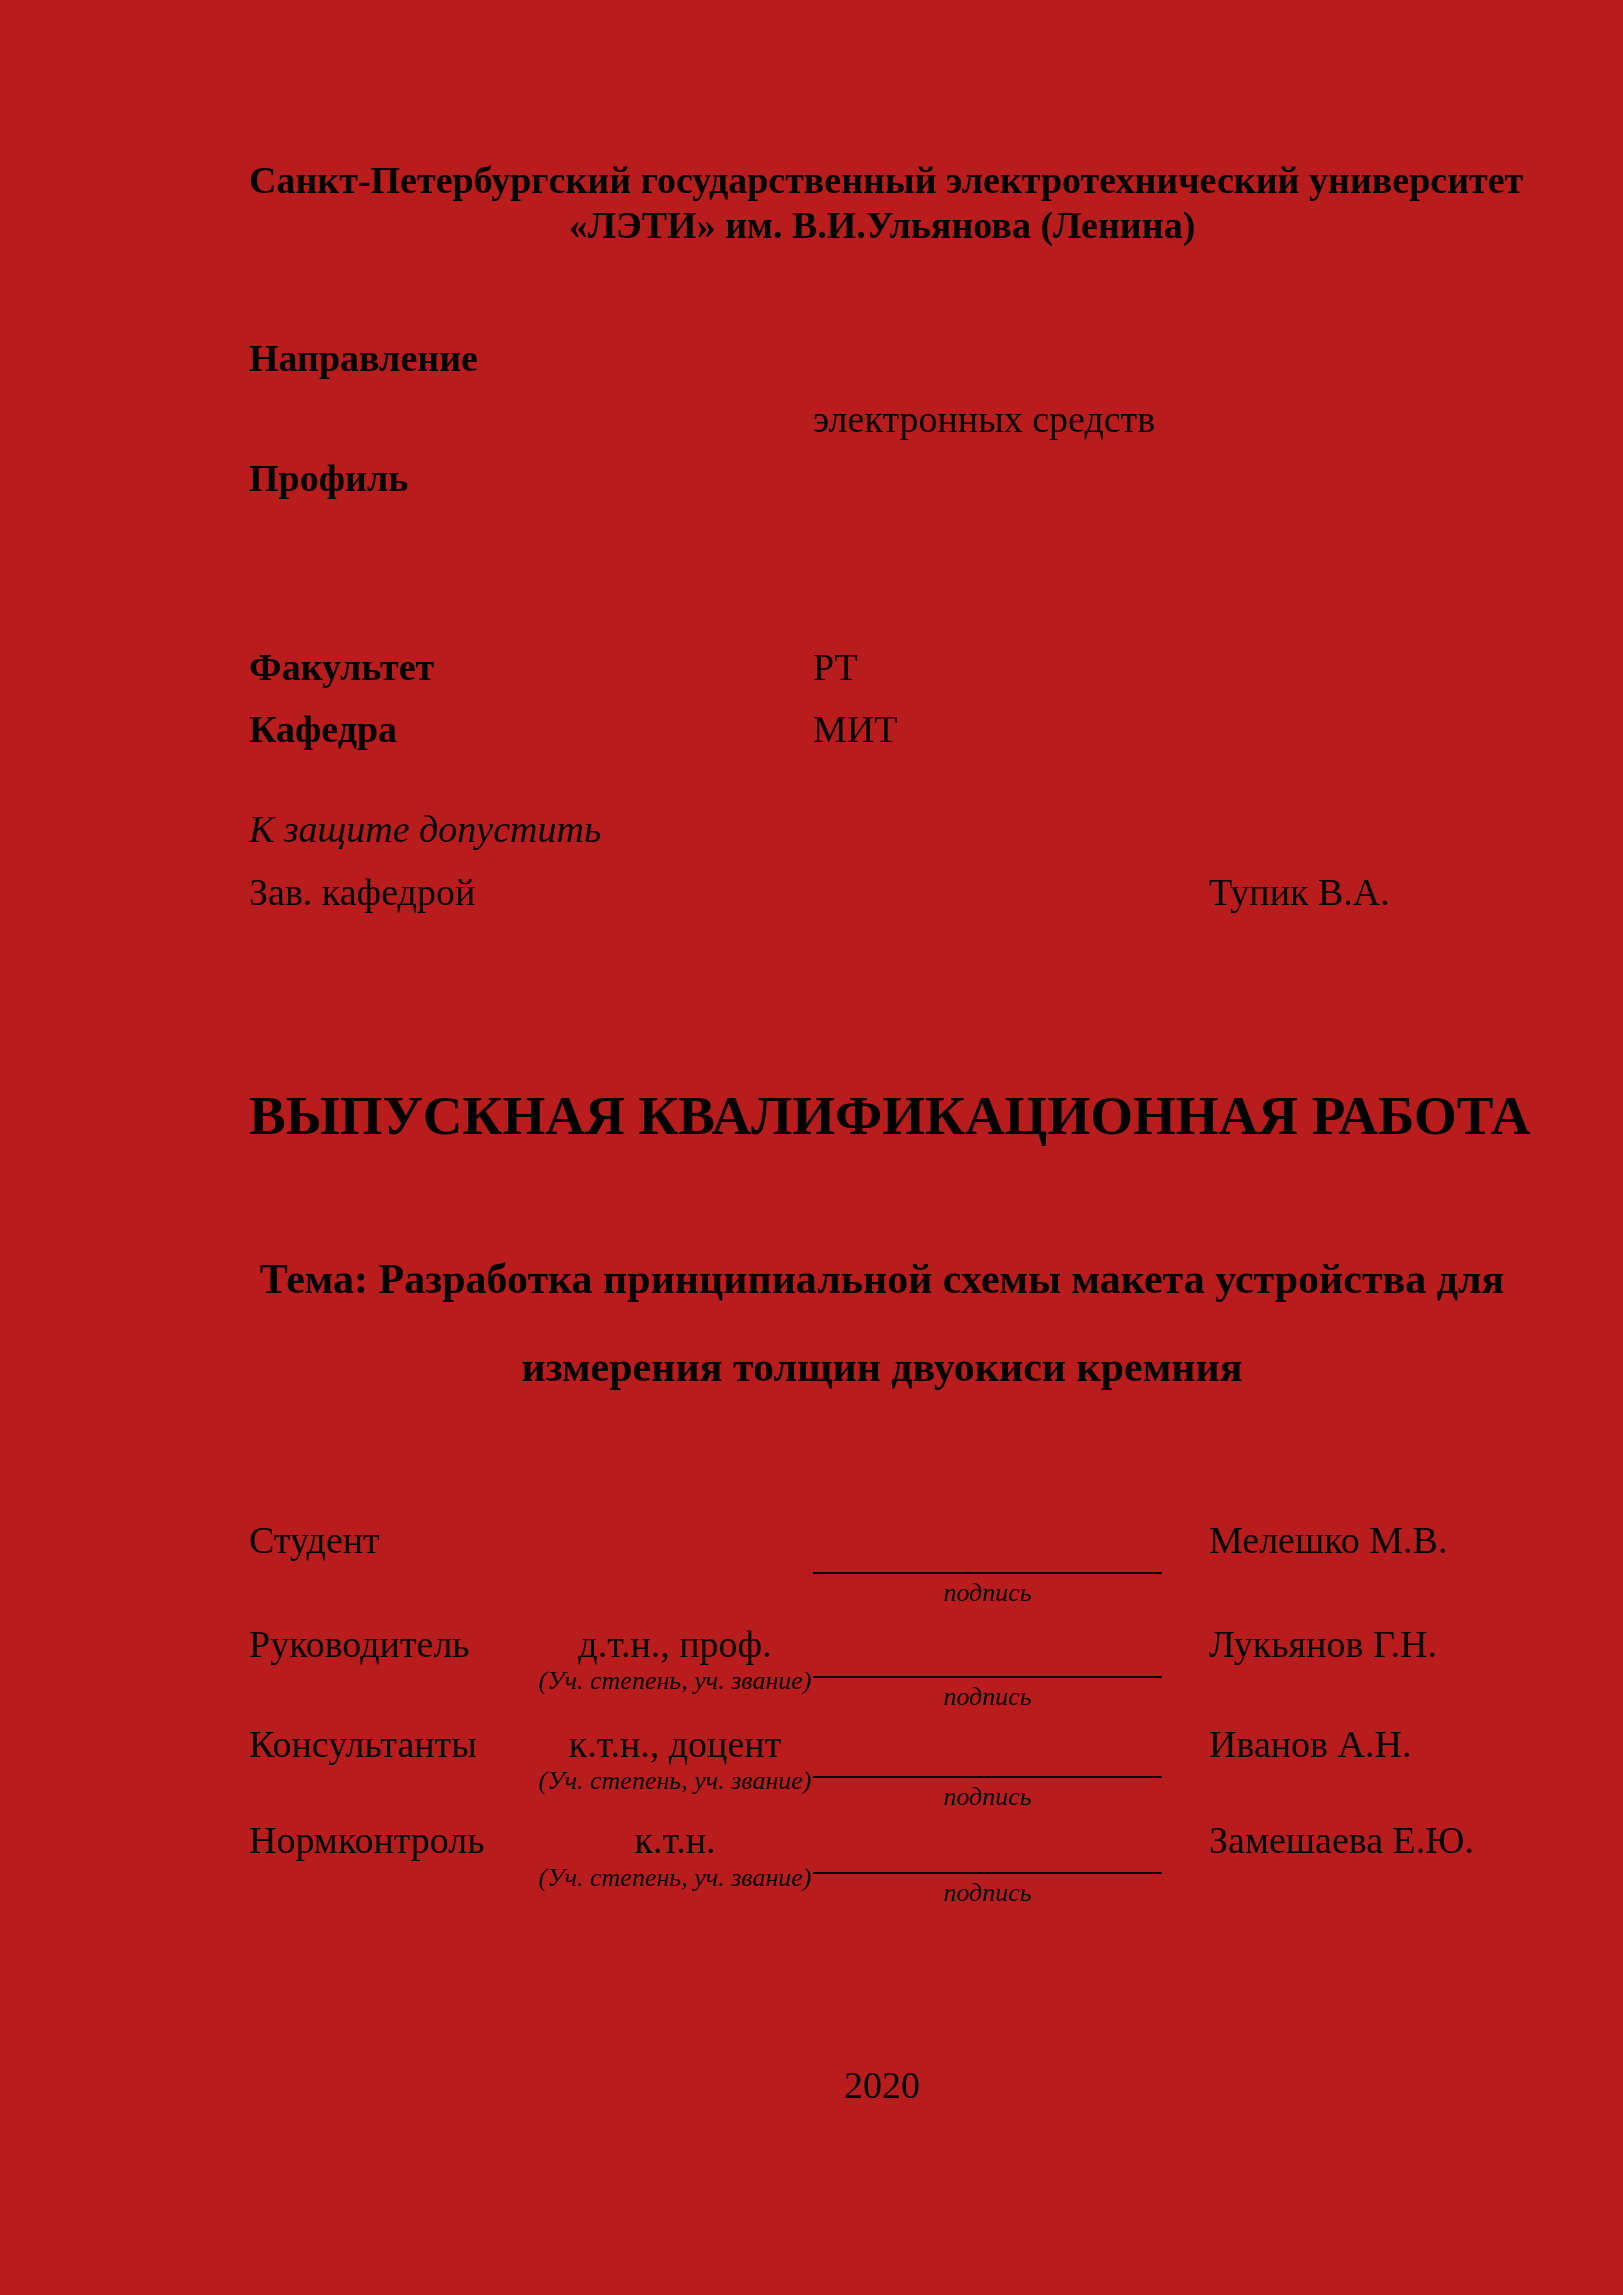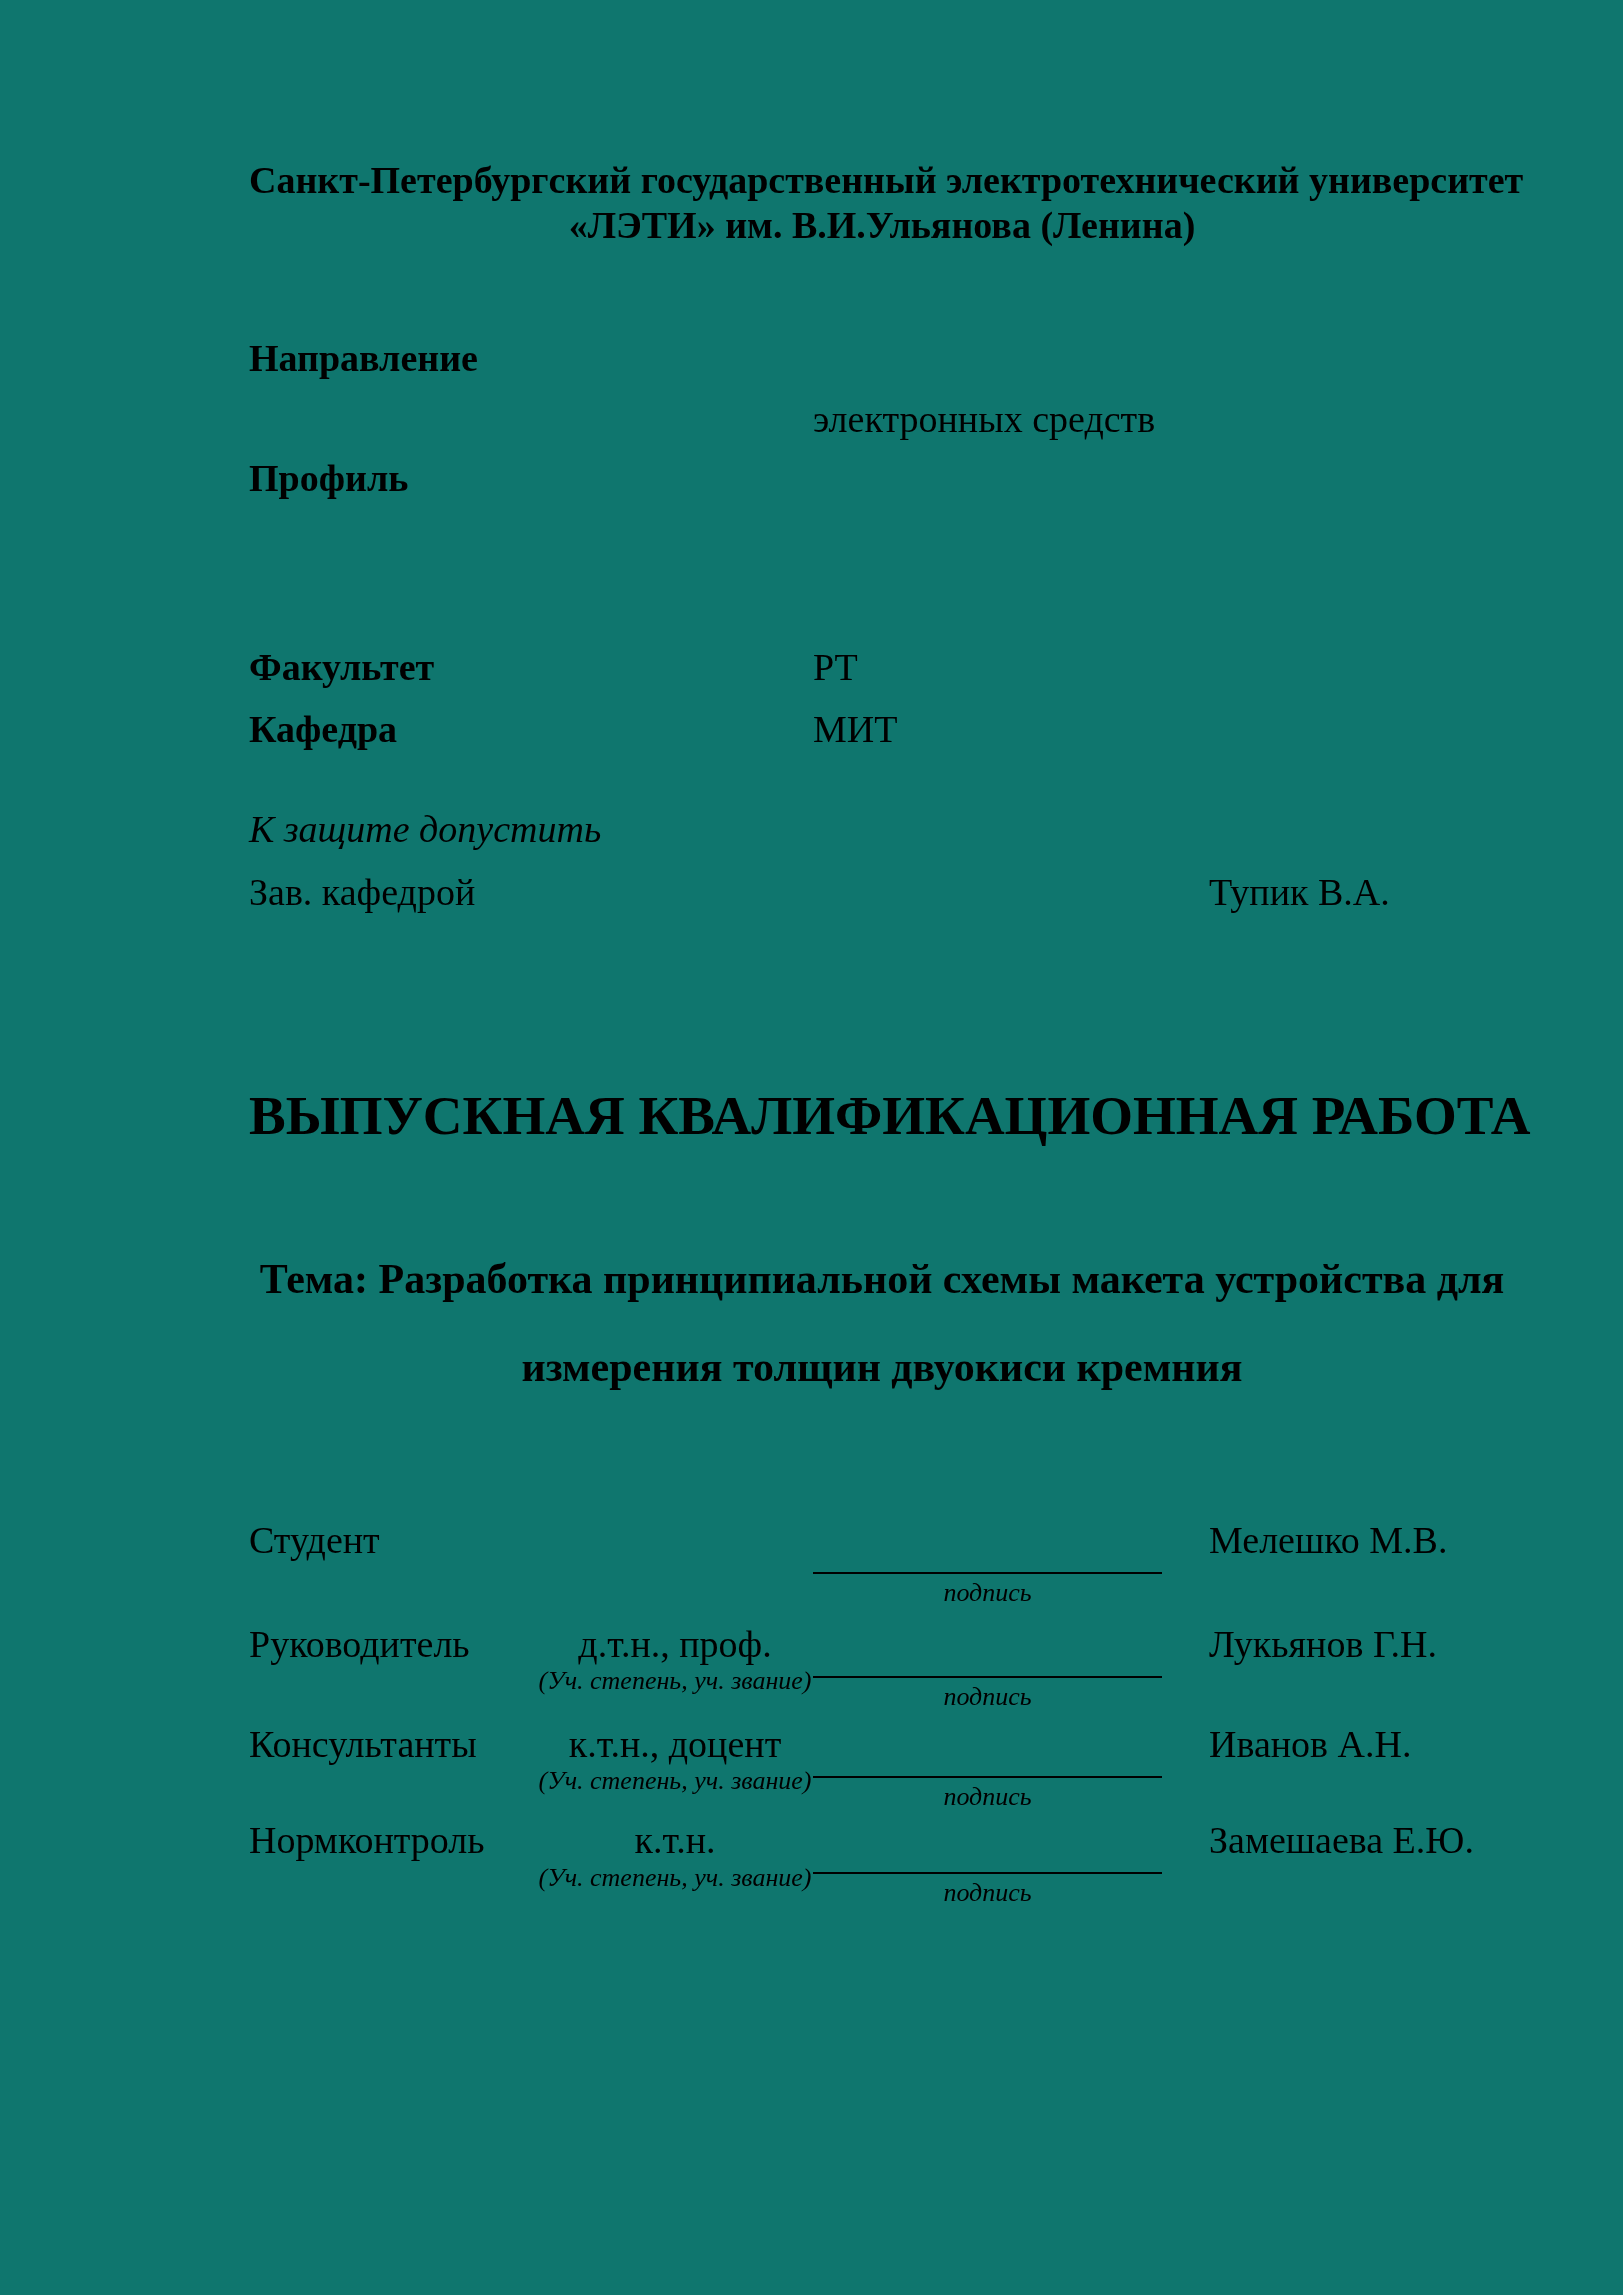--- a/index.html
+++ b/index.html
@@ -1,20 +1,20 @@
 <!DOCTYPE html>
 <html style="font-size:12.6px"><head>
 <meta charset="utf-8">
 <style>
   html,body{margin:0;padding:0;background:#ffffff;}
   .page{
     position:relative;
     width:1623px;
     height:2295px;
-    background:#0f766e;
+    background:#b91c1c;
     font-family:"Liberation Serif","DejaVu Serif",serif;
     color:#000;
     overflow:hidden;
   }
   .t{position:absolute;font-size:38px;line-height:38px;white-space:nowrap;}
   .b{font-weight:bold;}
   .i{font-style:italic;}
   .center{left:249px;width:1266px;text-align:center;}
   .lbl{left:249px;}
   .val{left:813px;}
@@ -74,15 +74,16 @@
   <div class="t i small signcap" style="top:1784px">подпись</div>
   <div class="t namecol" style="top:1725px">Иванов А.Н.</div>
 
   <div class="t lbl" style="top:1821px">Нормконтроль</div>
   <div class="t qualcol" style="top:1821px">к.т.н.</div>
   <div class="t i small qualcol" style="top:1865px">(Уч. степень, уч. звание)</div>
   <div class="sigline" style="top:1872px"></div>
   <div class="t i small signcap" style="top:1880px">подпись</div>
   <div class="t namecol" style="top:1821px">Замешаева Е.Ю.</div>
 
+  <div class="t center" style="top:2066px">2020</div>
 
 </div>
 
 
 </body></html>

